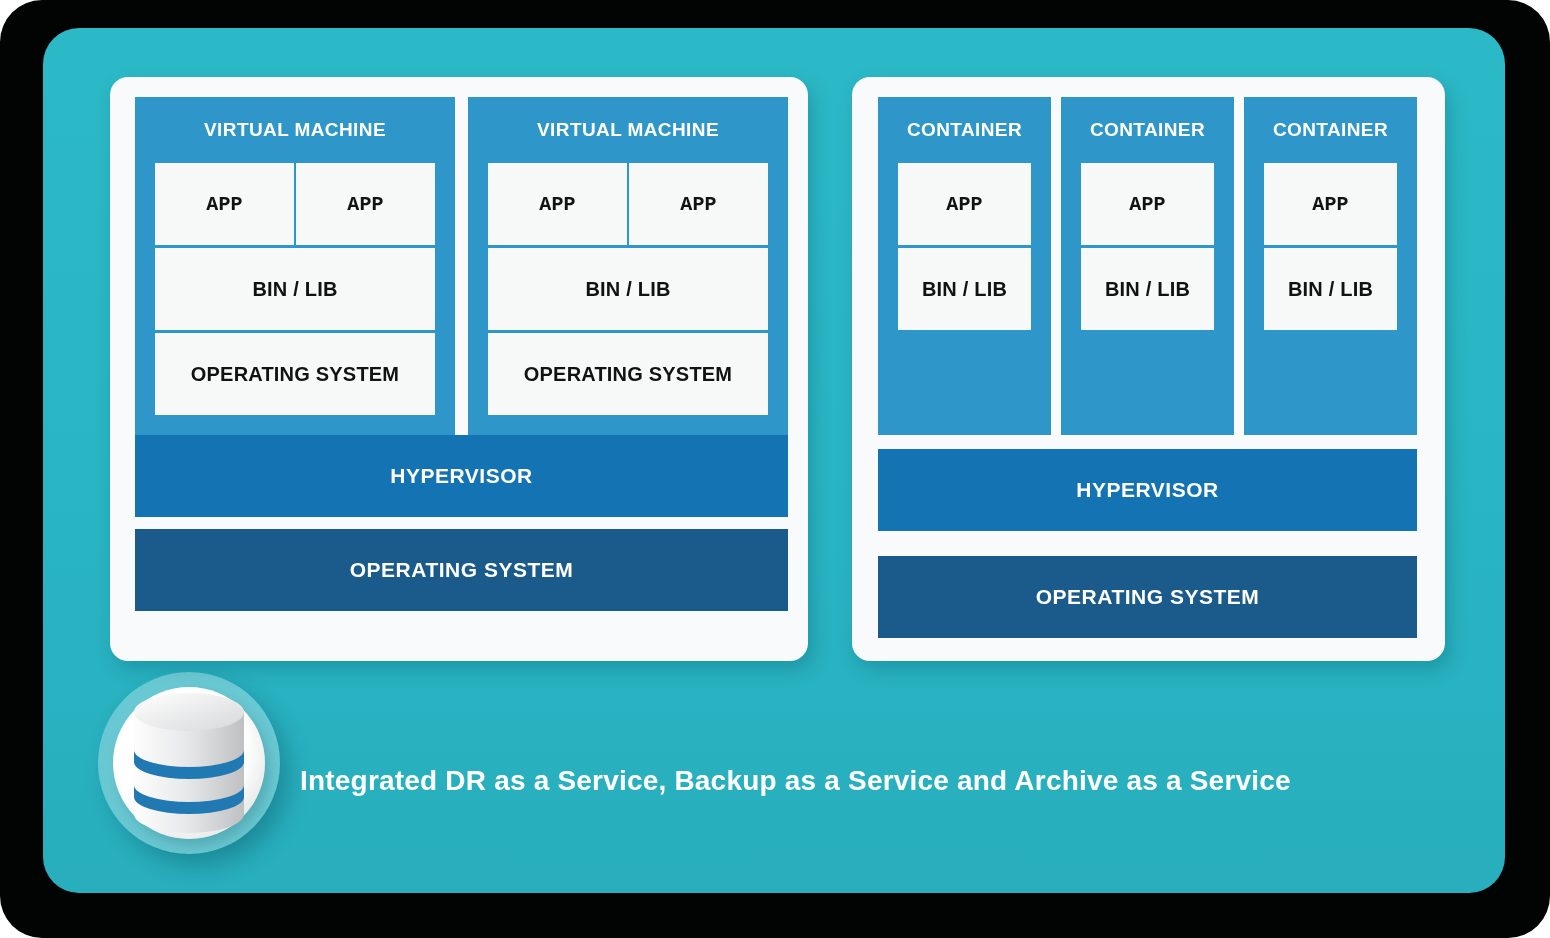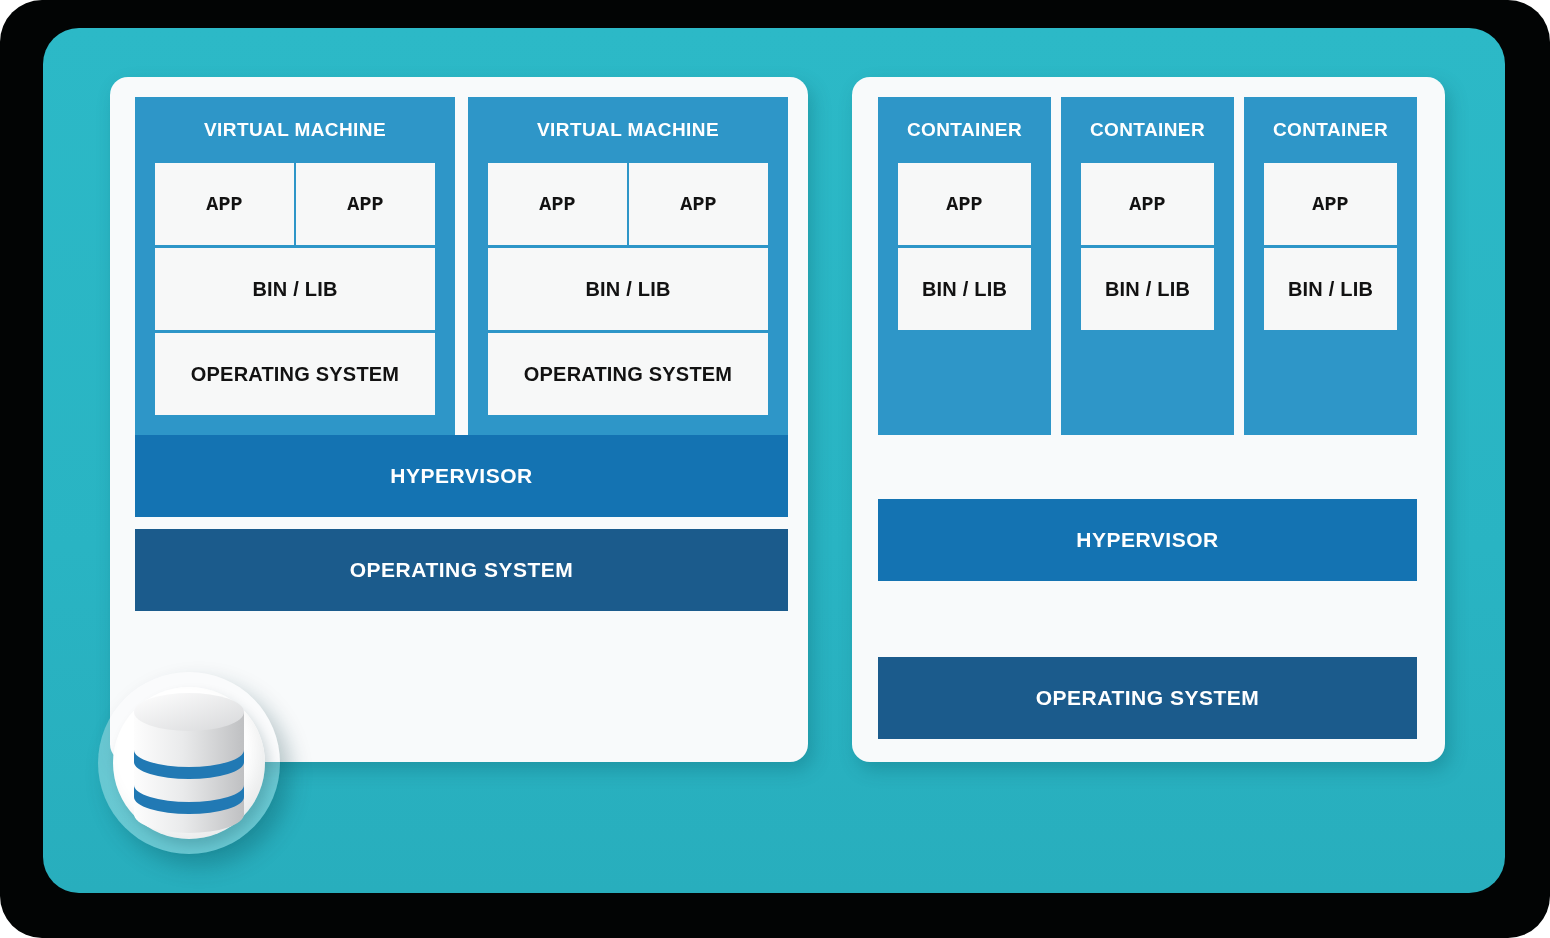--- a/index.html
+++ b/index.html
@@ -14,21 +14,21 @@
     background:#020404;
     border-radius:42px;
   }
   .canvas {
     position:absolute; left:43px; top:28px;
     width:1462px; height:865px;
     border-radius:36px;
     background:linear-gradient(180deg,#2cb9c7 0%, #29b4c3 60%, #28aebd 100%);
   }
   .panel {
-    position:absolute; top:49px; height:685px;
+    position:absolute; top:49px; height:584px;
     background:#f8fafb; border-radius:18px;
     box-shadow:5px 8px 18px rgba(0,70,85,0.25);
     box-sizing:border-box;
     display:flex; flex-direction:column;
   }
   .panel-left  { left:67px;  width:698px; padding:20px 20px 23px 25px; }
   .panel-right { left:809px; width:593px; padding:20px 28px 23px 26px;justify-content:space-between; }
   .boxes-row { display:flex; height:338px; }
   .panel-left  .boxes-row { gap:13px; }
   .panel-right .boxes-row { gap:10px; }
@@ -160,15 +160,16 @@
               <stop offset="1" stop-color="#d7d8da"></stop>
             </linearGradient>
           </defs>
           <path d="M3,24 L3,126 A55,19 0 0 0 113,126 L113,24 Z" fill="url(#cylBody)"></path>
           <path d="M3,62 A55,17 0 0 0 113,62 L113,74 A55,17 0 0 1 3,74 Z" fill="#2179b4"></path>
           <path d="M3,97 A55,17 0 0 0 113,97 L113,109 A55,17 0 0 1 3,109 Z" fill="#2179b4"></path>
           <ellipse cx="58" cy="24" rx="55" ry="19" fill="url(#cylTop)"></ellipse>
         </svg>
       </div>
     </div>
+    <div class="caption">Integrated DR as a Service, Backup as a Service and Archive as a Service</div>
 
   </div>
 </div>
 
 </body></html>

